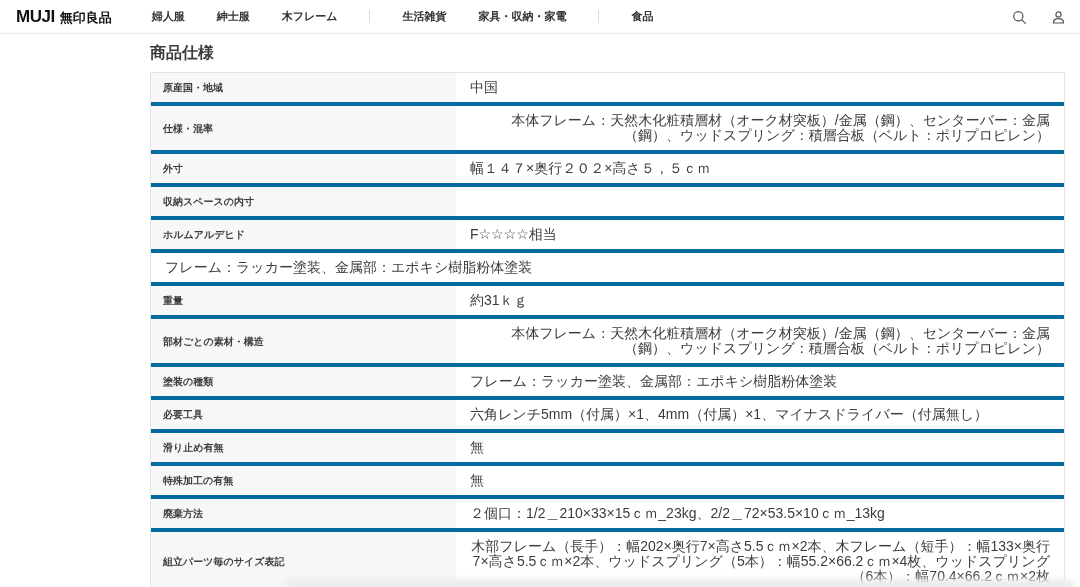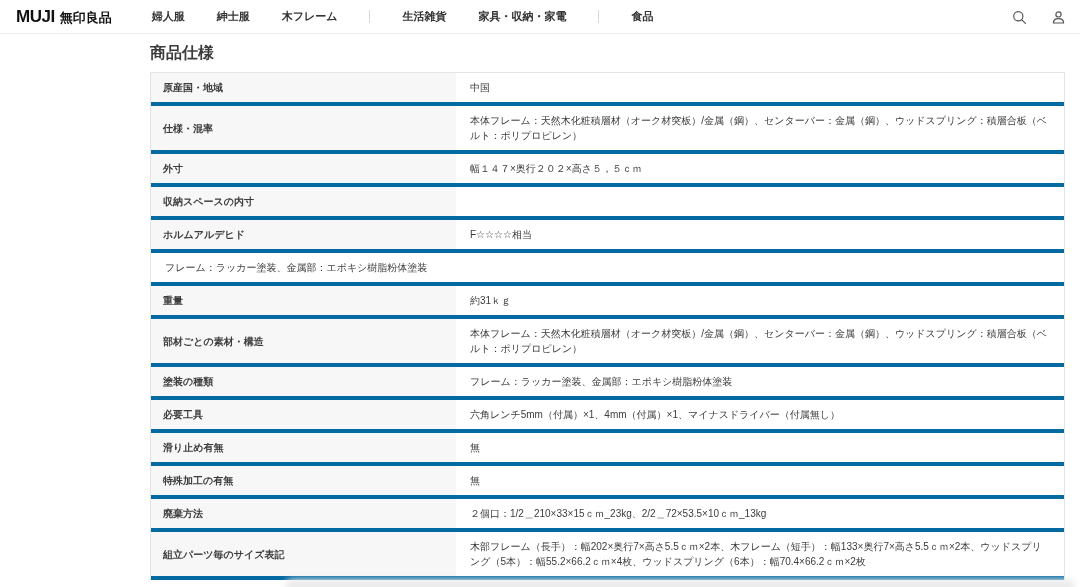--- a/index.html
+++ b/index.html
@@ -97,26 +97,27 @@
     font-size: 10px;
     font-weight: 600;
     color: #3c3c3c;
     line-height: 15px;
     display: flex;
     align-items: center;
   }
   .spec-value {
     flex: 1;
     padding: 7px 14px;
-    font-size: 10px;
+    font-size: 14px;
     color: #3c3c3c;
     line-height: 15px;
     display: flex;
     align-items: center;
     background: #fff;
+    text-align: right;
   }
   .spec-value > span { display: inline-block; }
 
   
   .below-fold-shadow {
     position: absolute;
     top: 579px;
     left: 285px;
     width: 790px;
     height: 16px;

